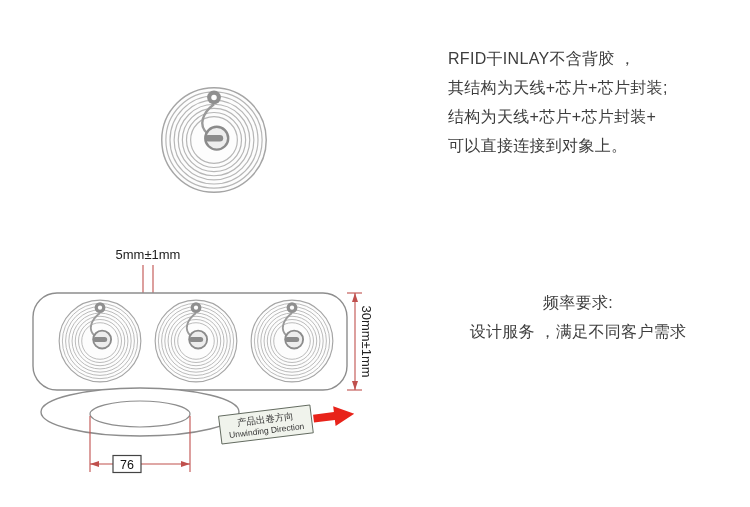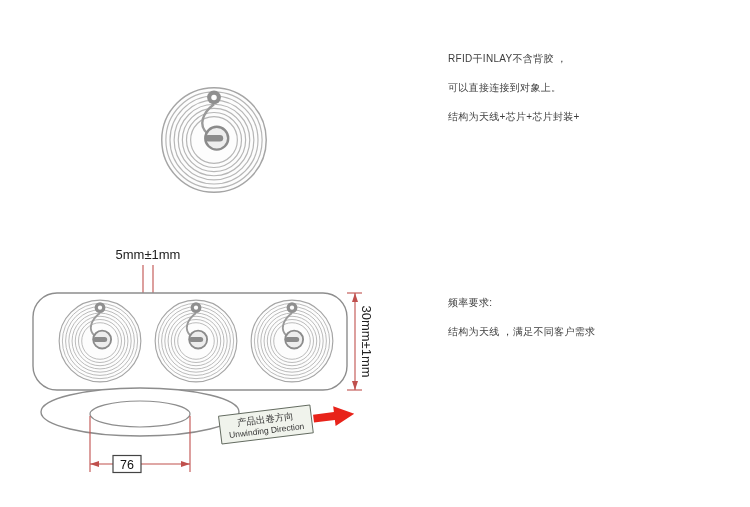--- a/index.html
+++ b/index.html
@@ -11,27 +11,27 @@
   }
   .page {
     position: relative;
     width: 750px; height: 507px;
     background: #ffffff;
     overflow: hidden;
   }
   .textblock {
     position: absolute;
     color: #3d3d3d;
-    font-size: 10px;
+    font-size: 16px;
     line-height: 29px;
     letter-spacing: 0.3px;
     white-space: nowrap;
   }
   .desc { left: 448px; top: 44px; width: 290px; }
-  .freq { left: 448px; top: 288px; width: 290px; }
+  .freq { left: 433px; top: 288px; width: 290px; text-align: center; }
   .coil-large { position: absolute; left: 159px; top: 85px; }
   .roll { position: absolute; left: 15px; top: 242px; }
   .sprite { position: absolute; width: 0; height: 0; overflow: hidden; }
 </style>
 </head>
 <body>
 
 <div class="page">
 
   <svg class="sprite" aria-hidden="true">
@@ -53,22 +53,23 @@
       </symbol>
     </defs>
   </svg>
 
   <svg class="coil-large" width="110" height="110" viewBox="0 0 110 110">
     <use href="#coil" x="0" y="0" width="110" height="110"></use>
   </svg>
 
   <div class="textblock desc">
     <div>RFID干INLAY不含背胶 ，</div>
+    <div>其结构为天线+芯片+芯片封装;</div>
+    <div>结构为天线+芯片+芯片封装+</div>
     <div>可以直接连接到对象上。</div>
-    <div>结构为天线+芯片+芯片封装+</div>
   </div>
 
   <svg class="roll" width="400" height="250" viewBox="0 0 400 250">
 
     <g>
       <text x="133" y="17" text-anchor="middle" font-size="13" fill="#222222">5mm±1mm</text>
       <line x1="128" y1="23" x2="128" y2="55" stroke="#c0504d" stroke-width="1.1"></line>
       <line x1="138" y1="23" x2="138" y2="55" stroke="#c0504d" stroke-width="1.1"></line>
     </g>
 
@@ -103,16 +104,16 @@
     <g transform="rotate(-7 255 183)">
       <rect x="205" y="168" width="92" height="28" fill="#f0f3ec" stroke="#5a6257" stroke-width="0.9"></rect>
       <text x="251" y="180" text-anchor="middle" font-size="9.5" fill="#333333">产品出卷方向</text>
       <text x="251" y="191" text-anchor="middle" font-size="8.5" fill="#333333">Unwinding Direction</text>
       <polygon points="299,178 320,178 320,172 340,182 320,192 320,186 299,186" fill="#e8231a"></polygon>
     </g>
   </svg>
 
   <div class="textblock freq">
     <div>频率要求:</div>
-    <div>结构为天线 ，满足不同客户需求</div>
+    <div>设计服务 ，满足不同客户需求</div>
   </div>
 
 </div>
 
 </body></html>

